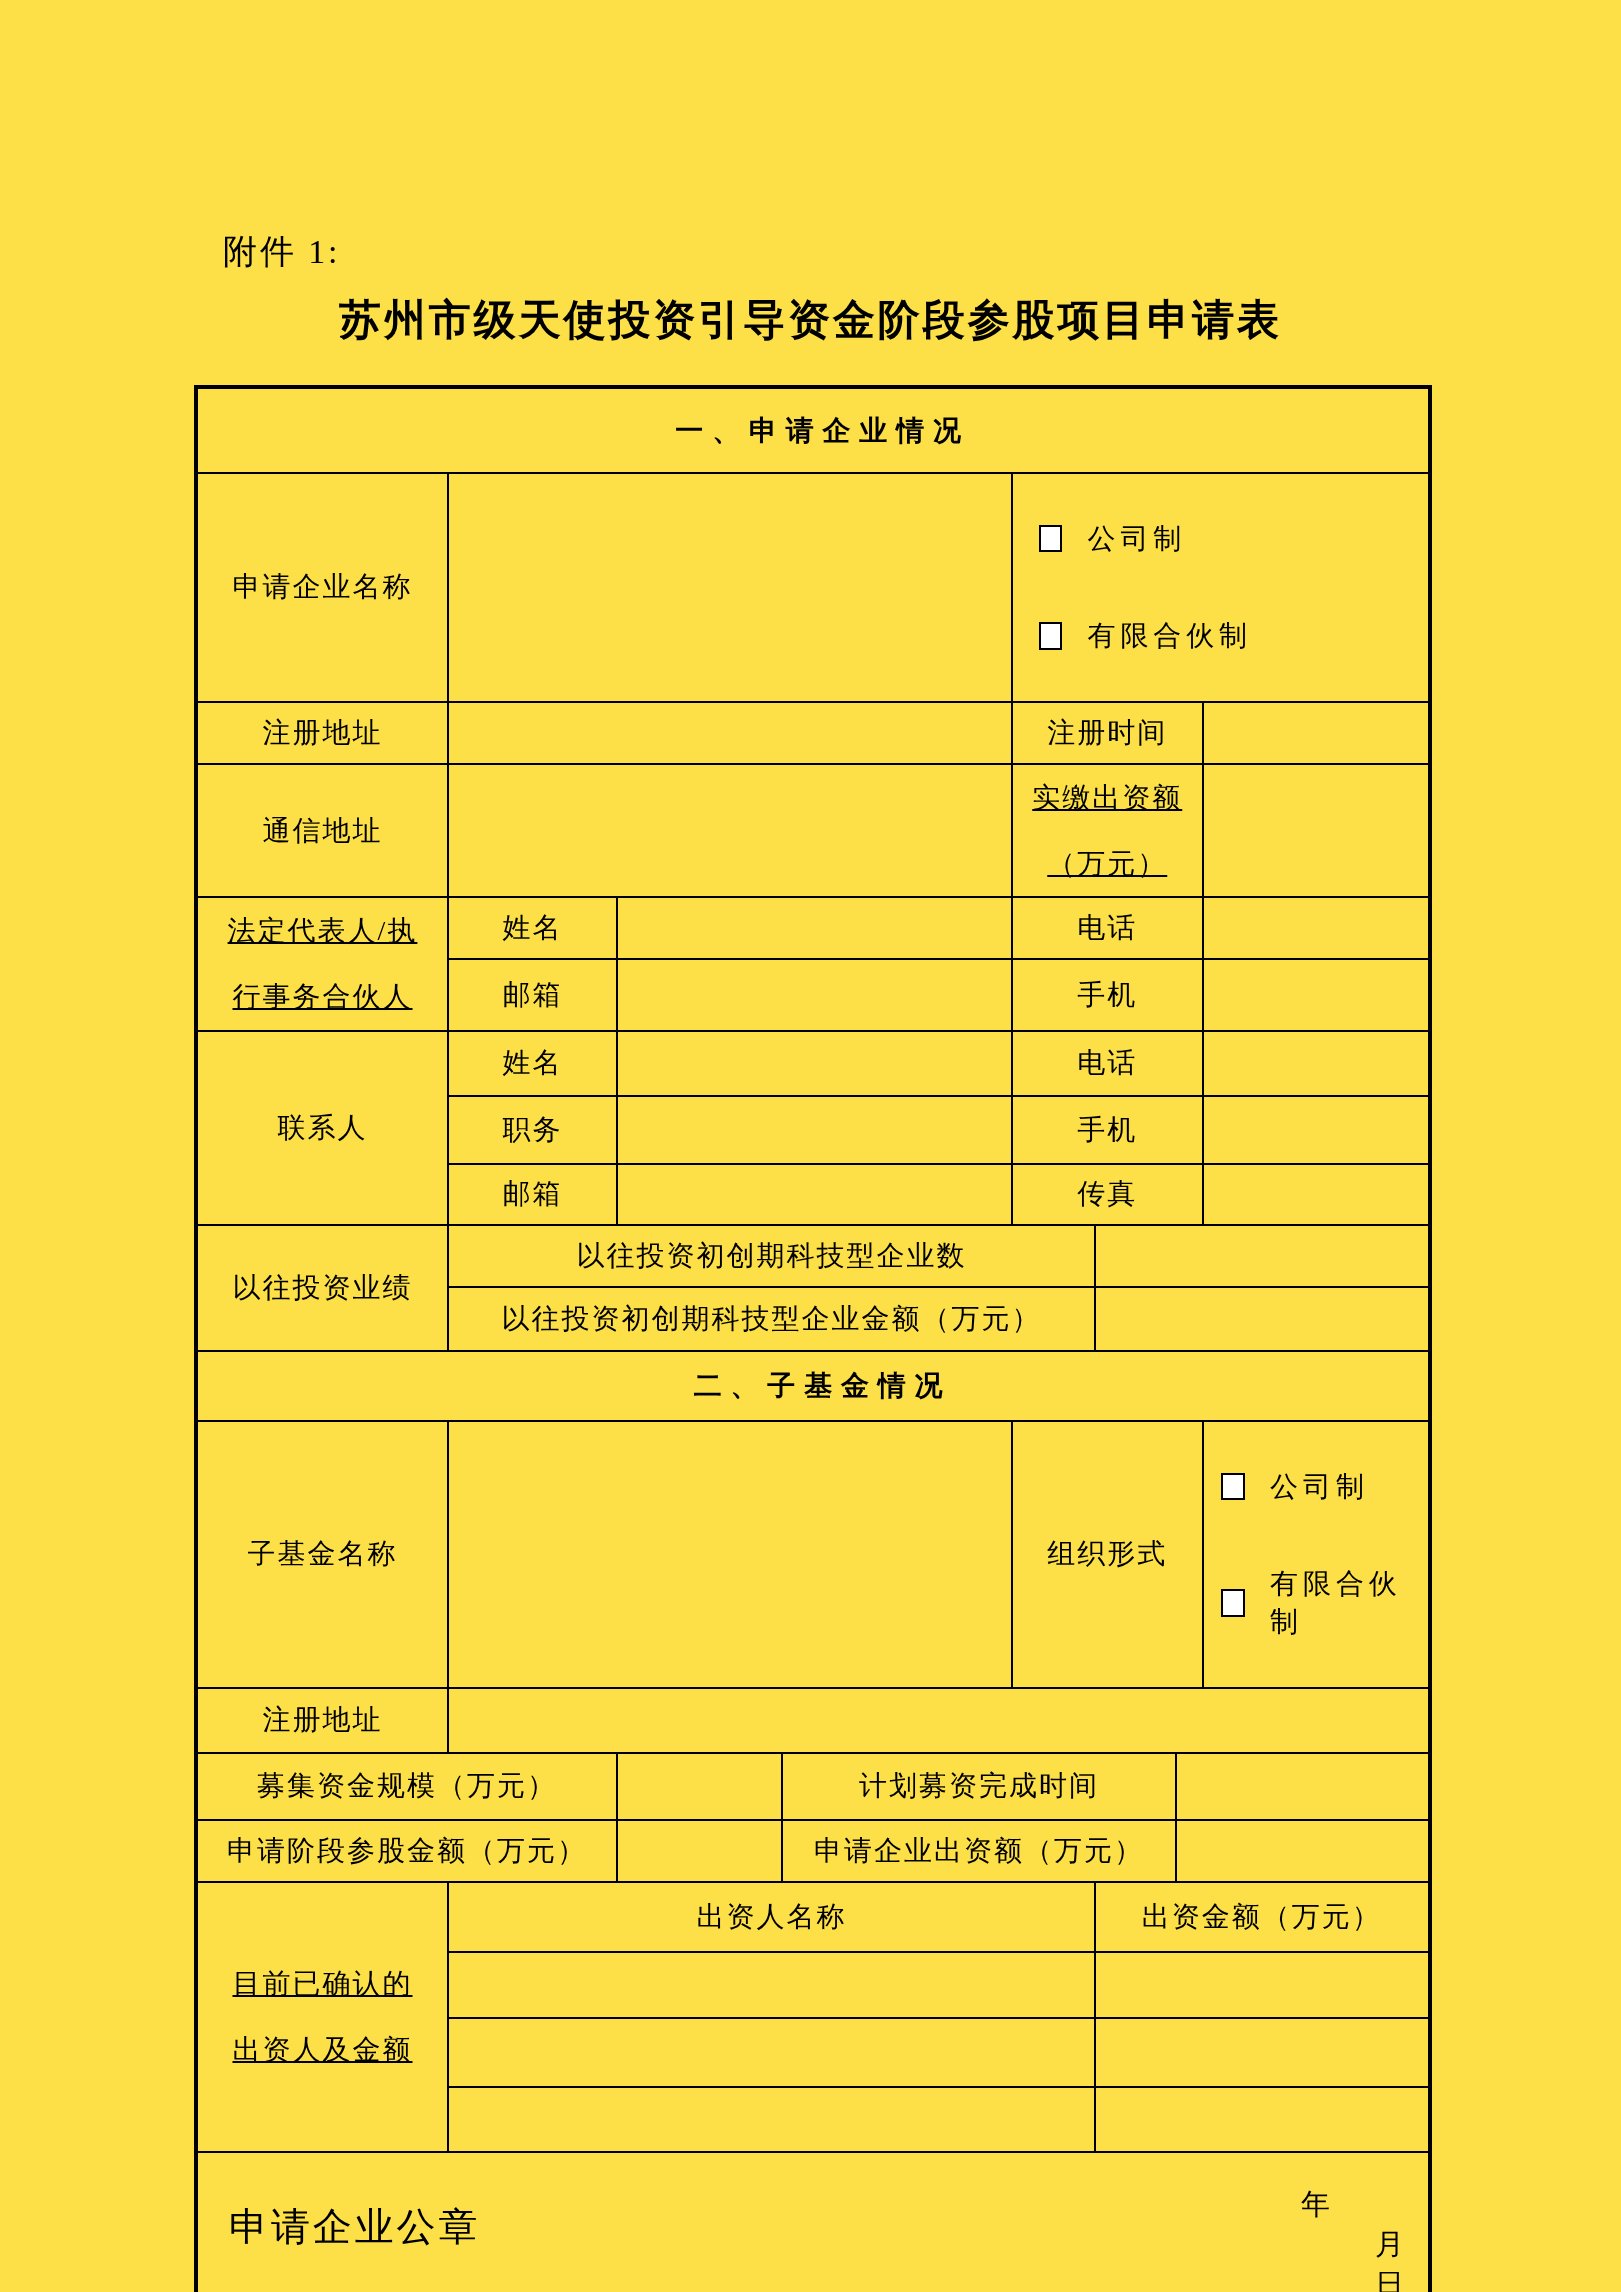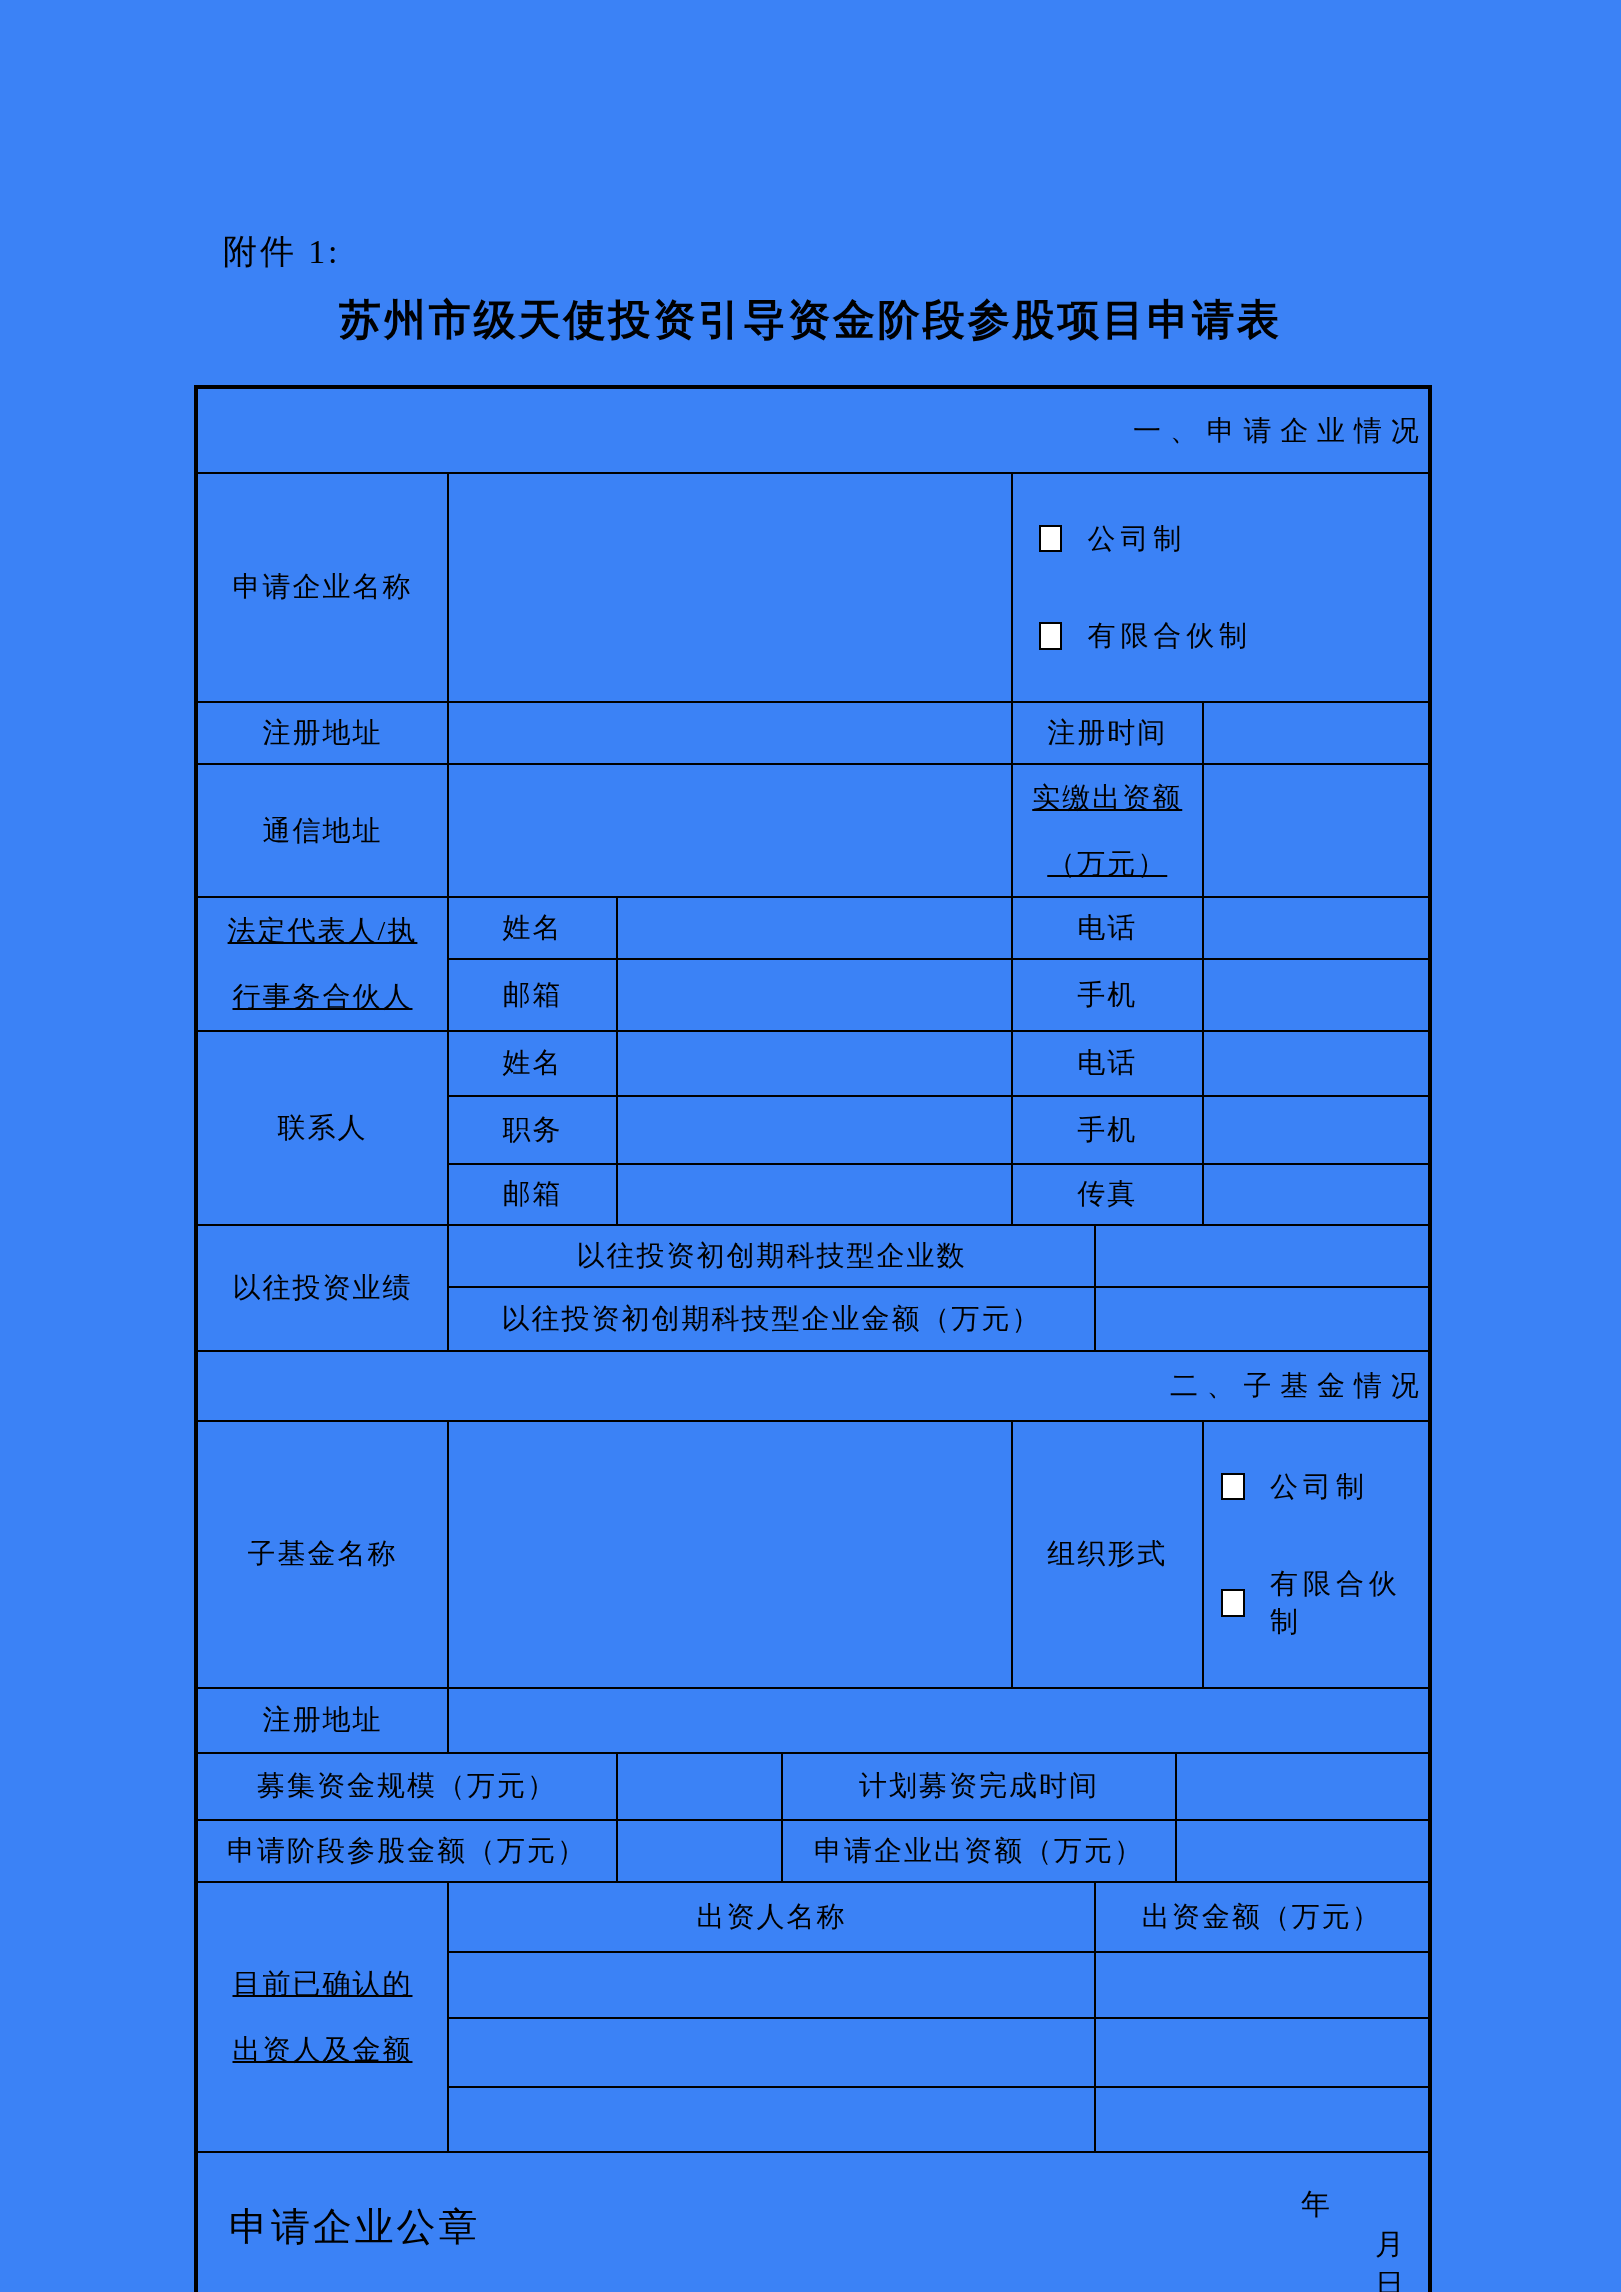--- a/index.html
+++ b/index.html
@@ -6,21 +6,21 @@
   html, body { margin: 0; padding: 0; }
   body {
     width: 1621px; height: 2293px;
     background: #ffffff;
     color: #000000;
     font-family: "Liberation Serif", "DejaVu Serif", serif;
   }
   .page {
     position: relative;
     width: 1621px; height: 2293px;
-    background: #3b82f6;
+    background: #fde047;
     overflow: hidden;
   }
   .attachment-label {
     position: absolute;
     left: 223px; top: 229px;
     font-size: 34px;
     letter-spacing: 2.9px;
   }
   .doc-title {
     position: absolute;
@@ -42,25 +42,26 @@
     border: 2px solid #000;
     padding: 0;
     font-size: 28px;
     letter-spacing: 2px;
     text-align: center;
     vertical-align: middle;
     white-space: pre-line;
     overflow: hidden;
   }
   .form-table tr.sec-row td {
-    text-align: right;
+    text-align: center;
     padding-left: 19.6px;
     letter-spacing: 8.8px;
     border-top-width: 2.9px;
     border-bottom-width: 2.9px;
+    font-weight: bold;
   }
   .form-table td.ml { line-height: 2.35; text-decoration: underline; }
   .form-table td.lbl { line-height: 1.5; }
   .form-table td.blank { }
   td.cb-cell {
     text-align: left;
     padding-left: 25.5px;
     vertical-align: middle;
   }
   .cb-line {

